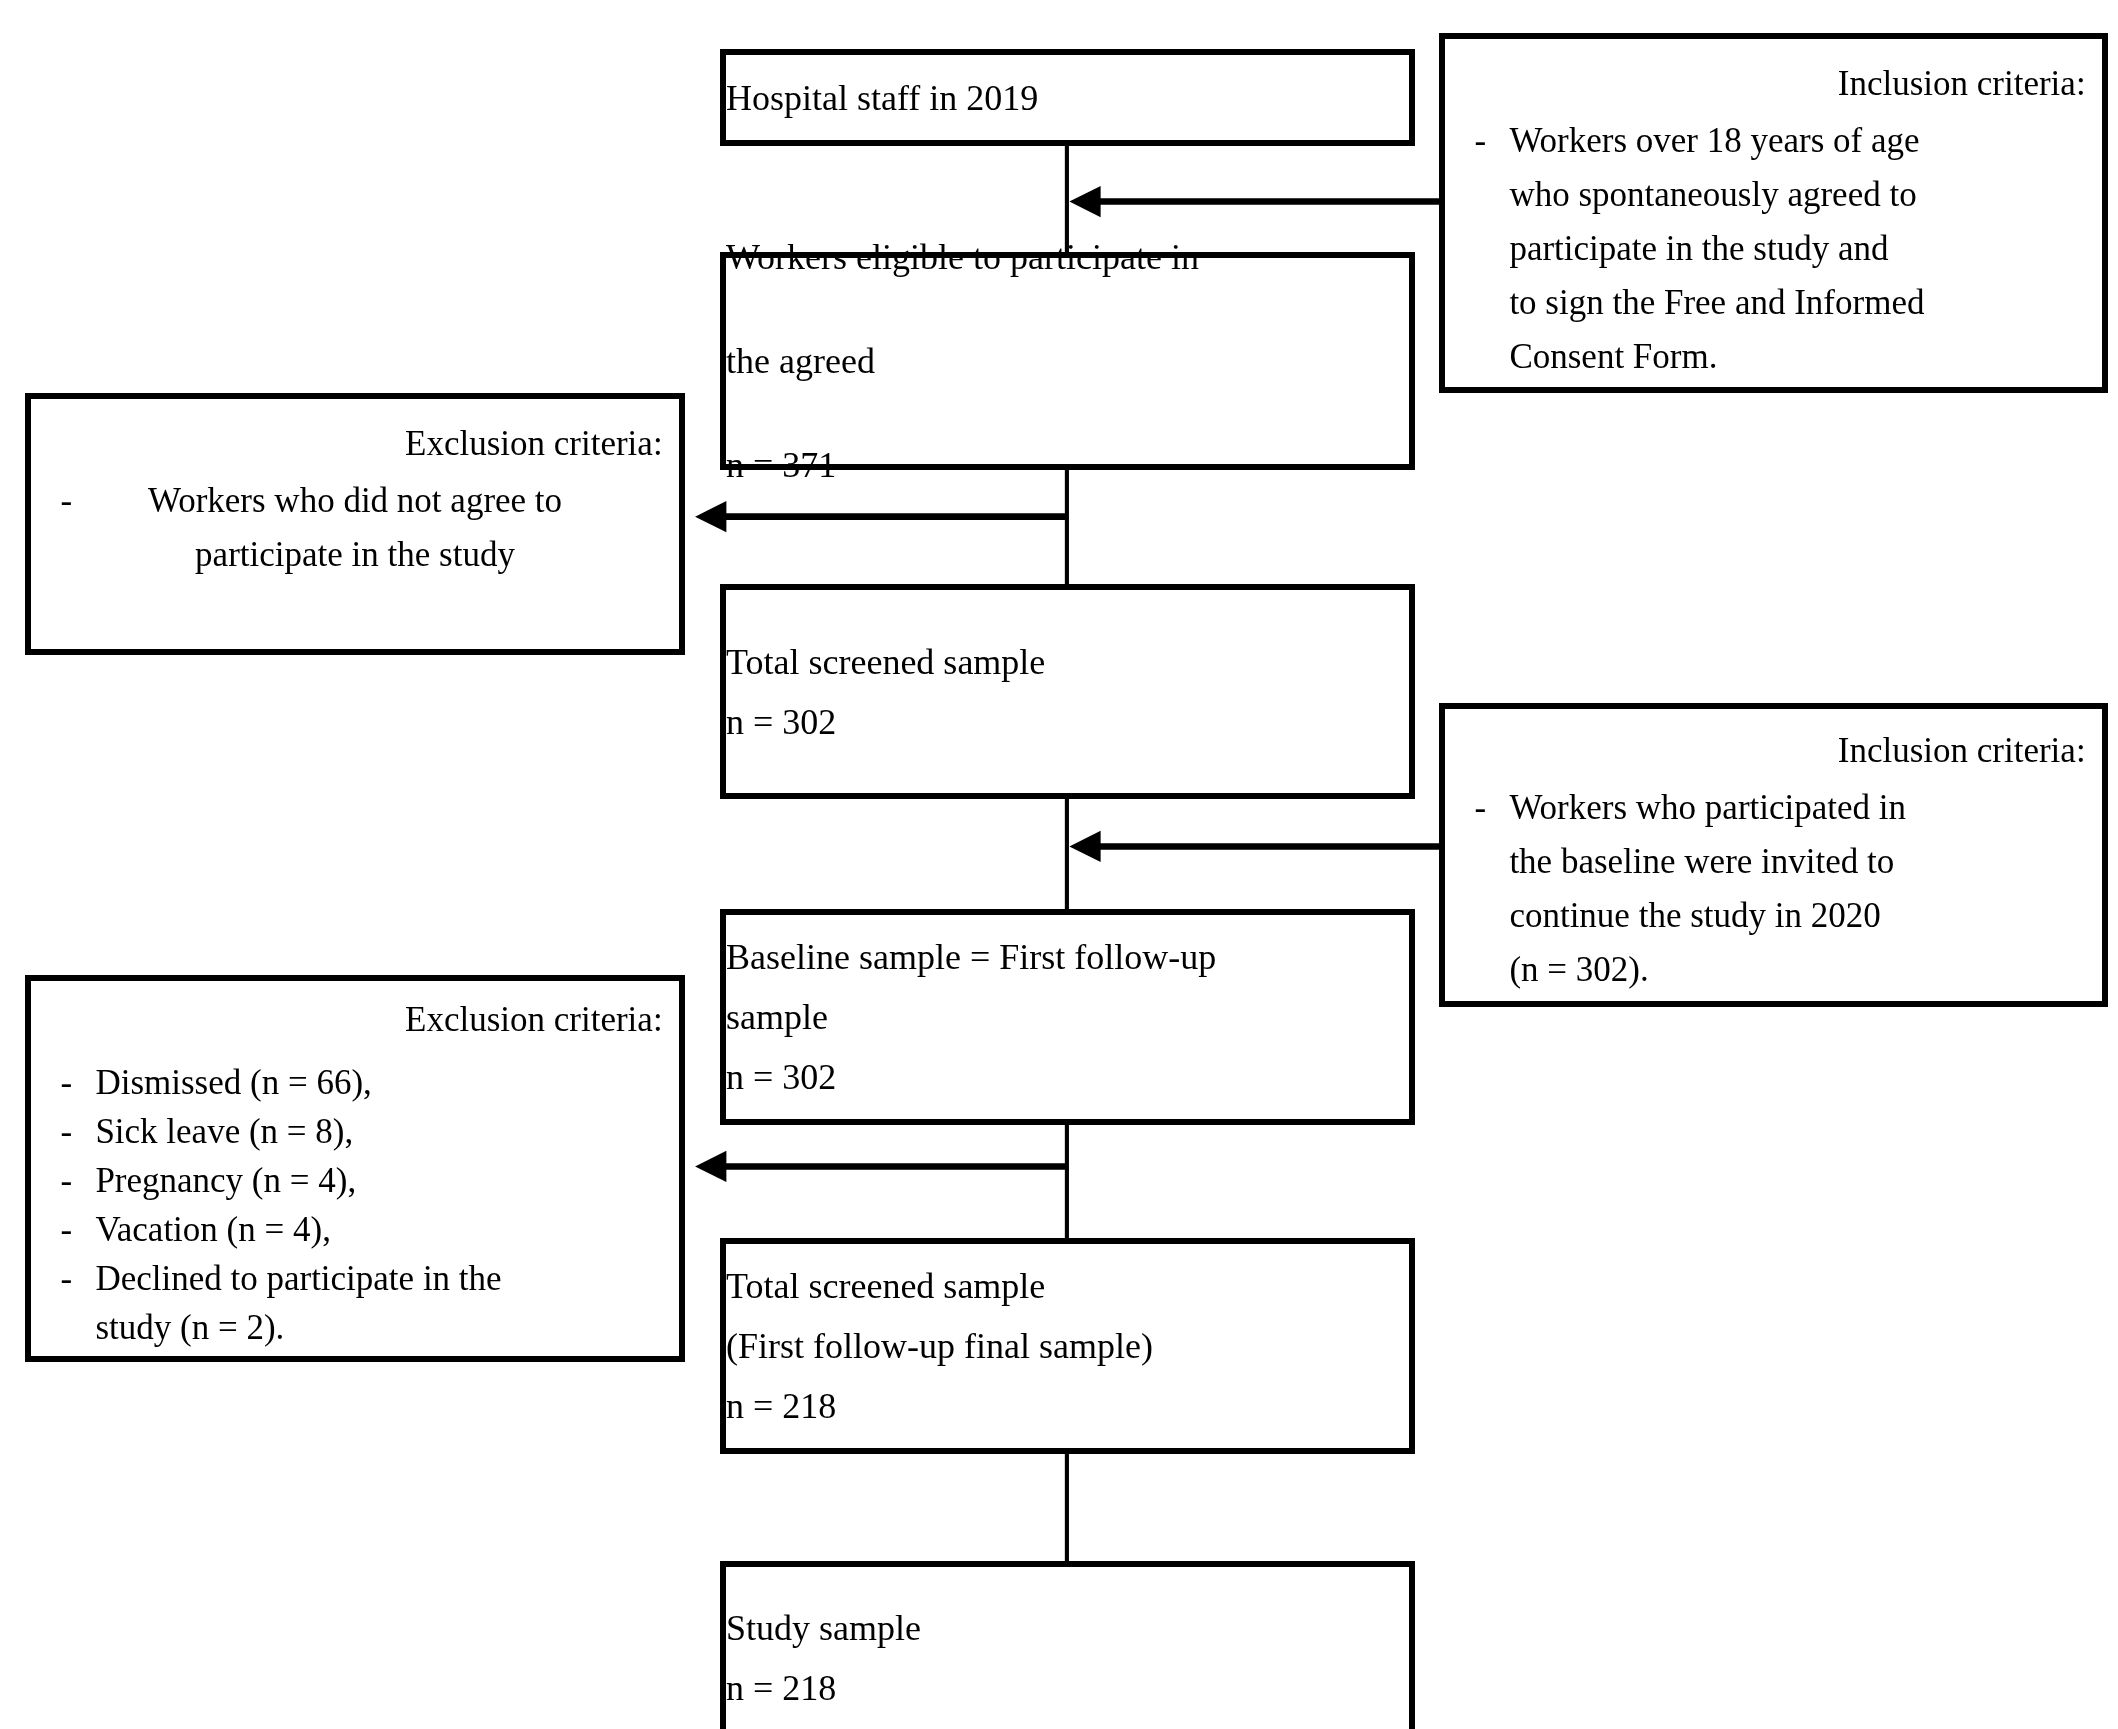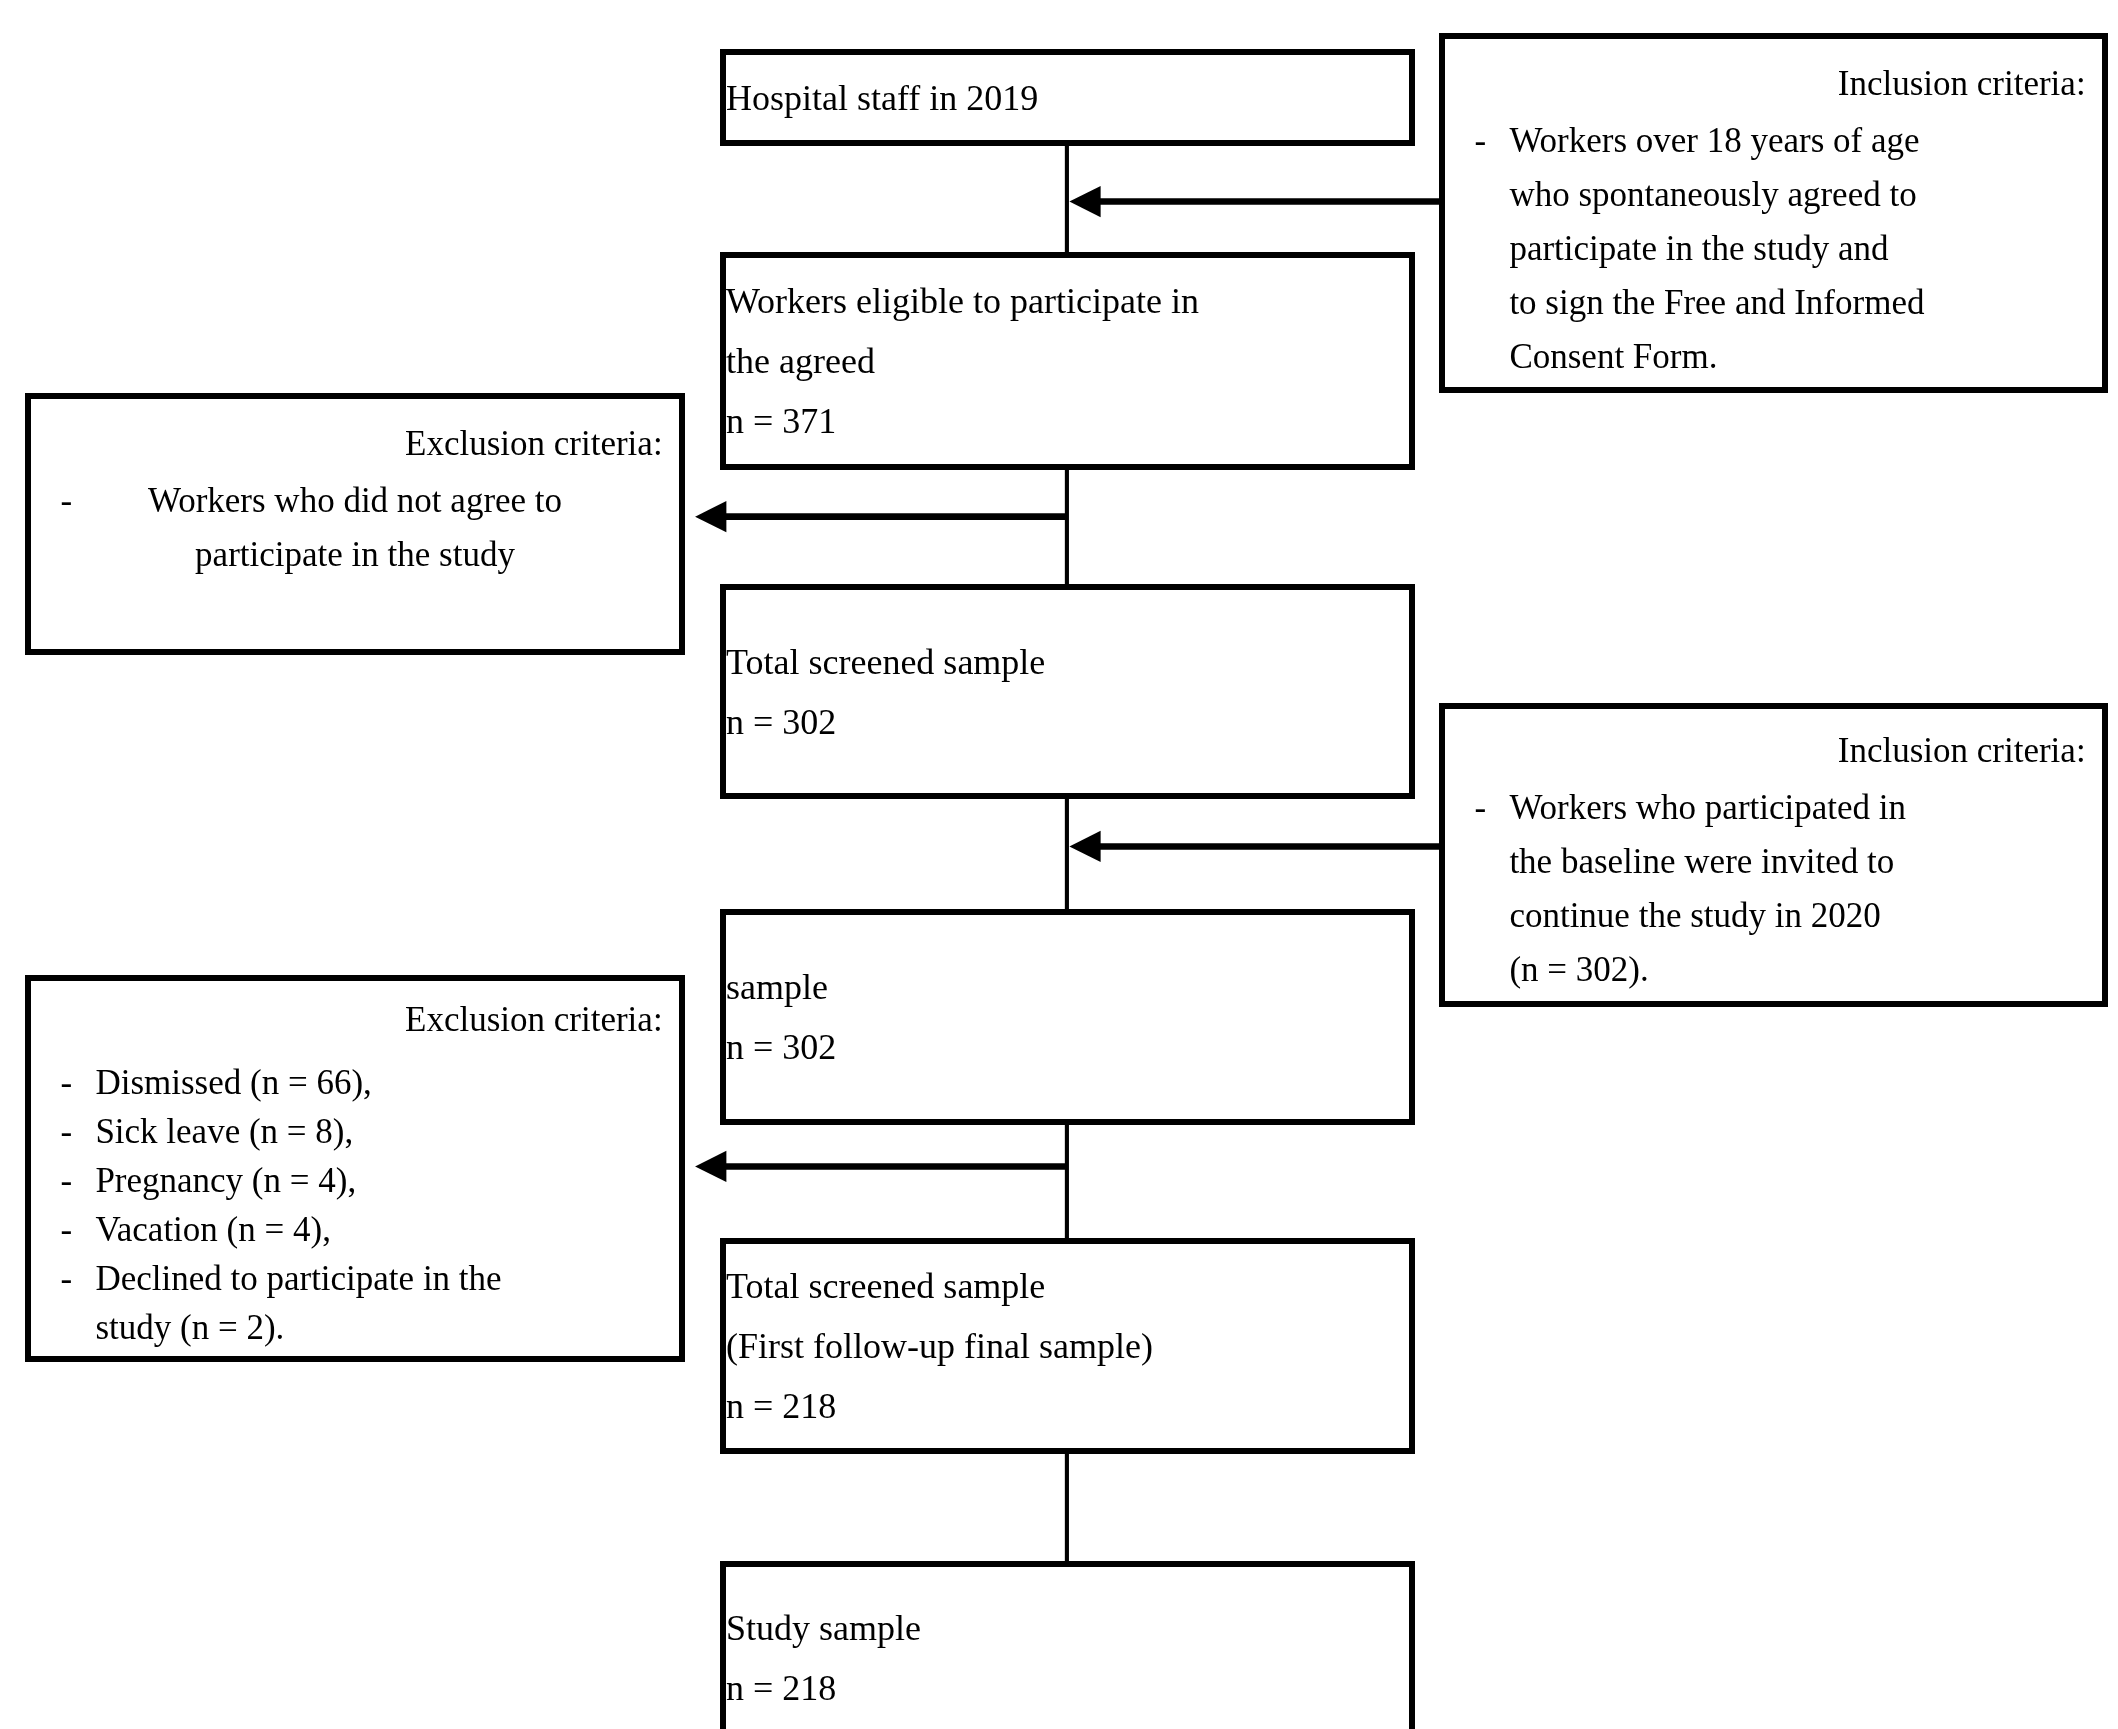--- a/index.html
+++ b/index.html
@@ -94,32 +94,33 @@
     <g>
       <line x1="877" y1="1418" x2="1297" y2="1418" stroke="#000" stroke-width="8"></line>
       <polygon points="845,1418 883,1399 883,1437" fill="#000"></polygon>
     </g>
   </svg>
 
   <div class="fbox" style="left:720px; top:49px; width:695px; height:97px;">
     <div class="fline">Hospital staff in 2019</div>
   </div>
 
-  <div class="fbox" style="left:720px; top:252px; width:695px; height:218px;">
+  <div class="fbox" style="left:720px; top:252px; width:695px; height:218px;gap:44px;">
     <div class="fline">Workers eligible to participate in</div>
     <div class="fline">the agreed</div>
     <div class="fline">n = 371</div>
   </div>
 
   <div class="fbox" style="left:720px; top:584px; width:695px; height:215px;">
     <div class="fline">Total screened sample</div>
     <div class="fline">n = 302</div>
   </div>
 
   <div class="fbox" style="left:720px; top:909px; width:695px; height:216px;">
+    <div class="fline">Baseline sample = First follow-up</div>
     <div class="fline">sample</div>
     <div class="fline">n = 302</div>
   </div>
 
   <div class="fbox" style="left:720px; top:1238px; width:695px; height:216px;">
     <div class="fline">Total screened sample</div>
     <div class="fline">(First follow-up final sample)</div>
     <div class="fline">n = 218</div>
   </div>
 

